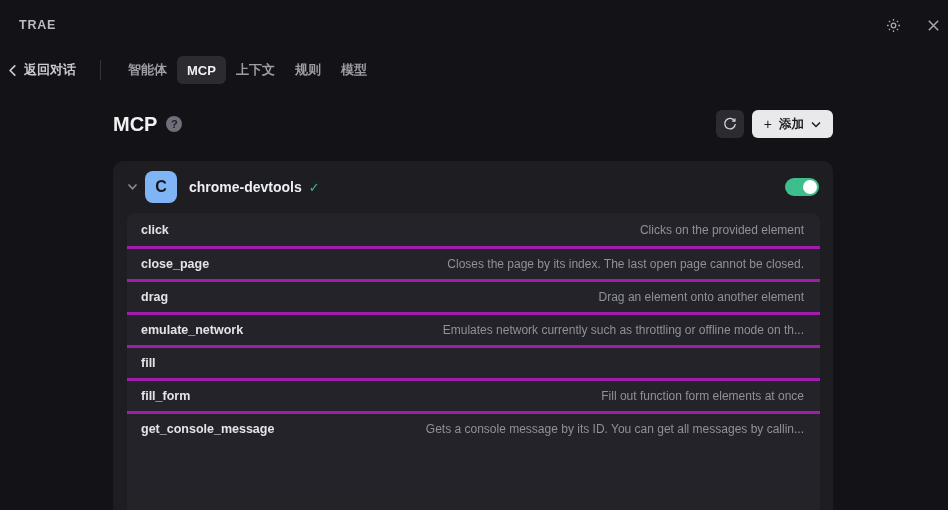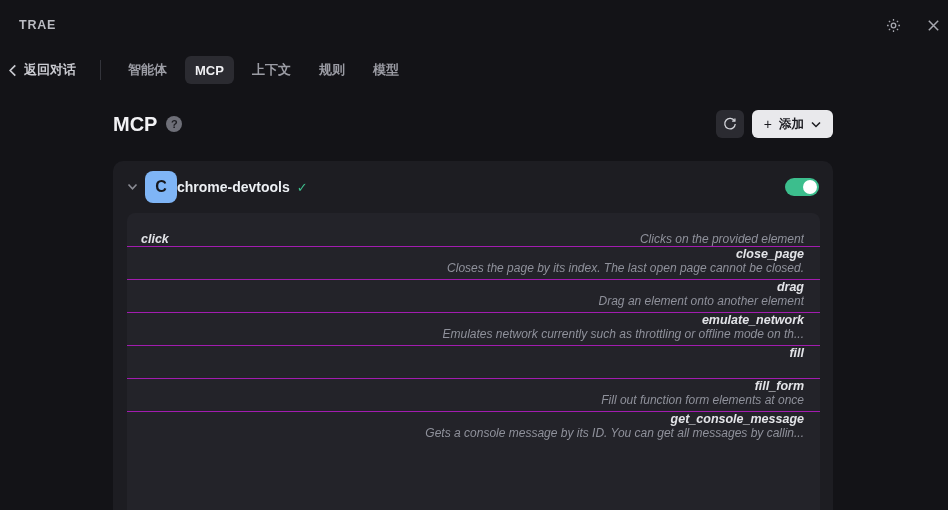--- a/index.html
+++ b/index.html
@@ -39,21 +39,21 @@
     position: absolute; left: 8px; top: 0; height: 28px;
     display: flex; align-items: center; gap: 7px;
     color: #c9cad0; font-size: 13px; font-weight: bold; cursor: pointer;
   }
   .nav-divider {
     position: absolute; left: 100px; top: 4px; width: 1px; height: 20px;
     background: #33343b;
   }
   .tabs {
     position: absolute; left: 118px; top: 0; height: 28px;
-    display: flex; align-items: center; gap: 8px;
+    display: flex; align-items: center; gap: 0;
   }
   .tab {
     padding: 0 10px; height: 28px; display: flex; align-items: center;
     font-size: 13px; font-weight: bold; color: #9b9ca4;
     border-radius: 6px; cursor: pointer;
   }
   .tab.active { background: #2b2b31; color: #f0f0f3; }
 
   
   .page-header {
@@ -92,43 +92,42 @@
   .collapse-chevron {
     width: 18px; height: 18px; display: flex; align-items: center; justify-content: center;
     color: #8b8c94; cursor: pointer;
   }
   .server-icon {
     margin-left: 4px; width: 32px; height: 32px; border-radius: 8px;
     background: #7fb5f6; color: #16171b; font-size: 16px; font-weight: bold;
     display: flex; align-items: center; justify-content: center;
   }
   .server-name {
-    font-size: 14px; font-weight: bold; color: #eceff3;
+    margin-left: 12px; font-size: 14px; font-weight: bold; color: #eceff3;
   }
   .server-check { margin-left: 7px; color: #3ebe8d; font-size: 13px; font-weight: bold; }
   .toggle {
     margin-left: auto; width: 34px; height: 18px; border-radius: 9px;
     background: #3cbe8d; position: relative; cursor: pointer;
   }
   .toggle .knob {
     position: absolute; right: 2px; top: 2px; width: 14px; height: 14px;
     border-radius: 50%; background: #ffffff;
   }
 
   
   .tools-table {
     position: absolute; left: 14px; top: 52px; width: 693px; height: 308px;
     background: #232329; border-radius: 8px 8px 0 0; overflow: hidden;
   }
   .tool-row {
-    height: 33px; display: flex; align-items: flex-end;
+    height: 33px; display: flex; align-items: center;
     padding: 0 16px 0 14px;
-    font-style: italic;
-  }
-  .tool-row + .tool-row { border-top: 1px solid #a21caf; flex-direction: column; }
+  }
+  .tool-row + .tool-row { border-top: 3px solid #a21caf; }
   .tool-name {
     font-size: 12.5px; font-weight: bold; color: #e3e4e8; white-space: nowrap;
   }
   .tool-desc {
     margin-left: auto; font-size: 12px; color: #8f919b;
     white-space: nowrap; overflow: hidden; text-align: right;
   }
 </style>
 </head>
 <body>

